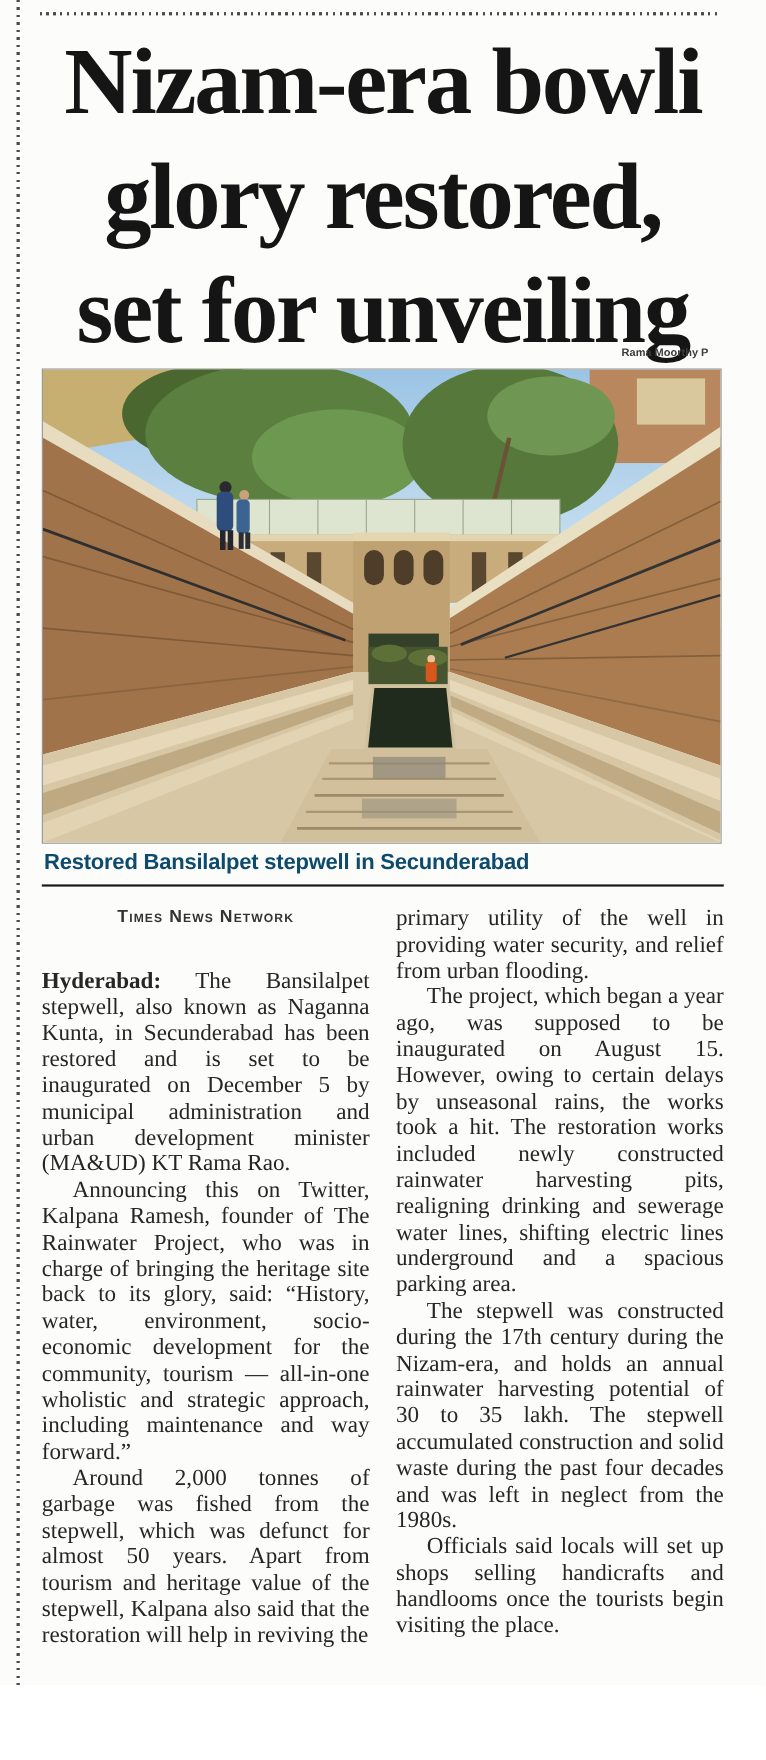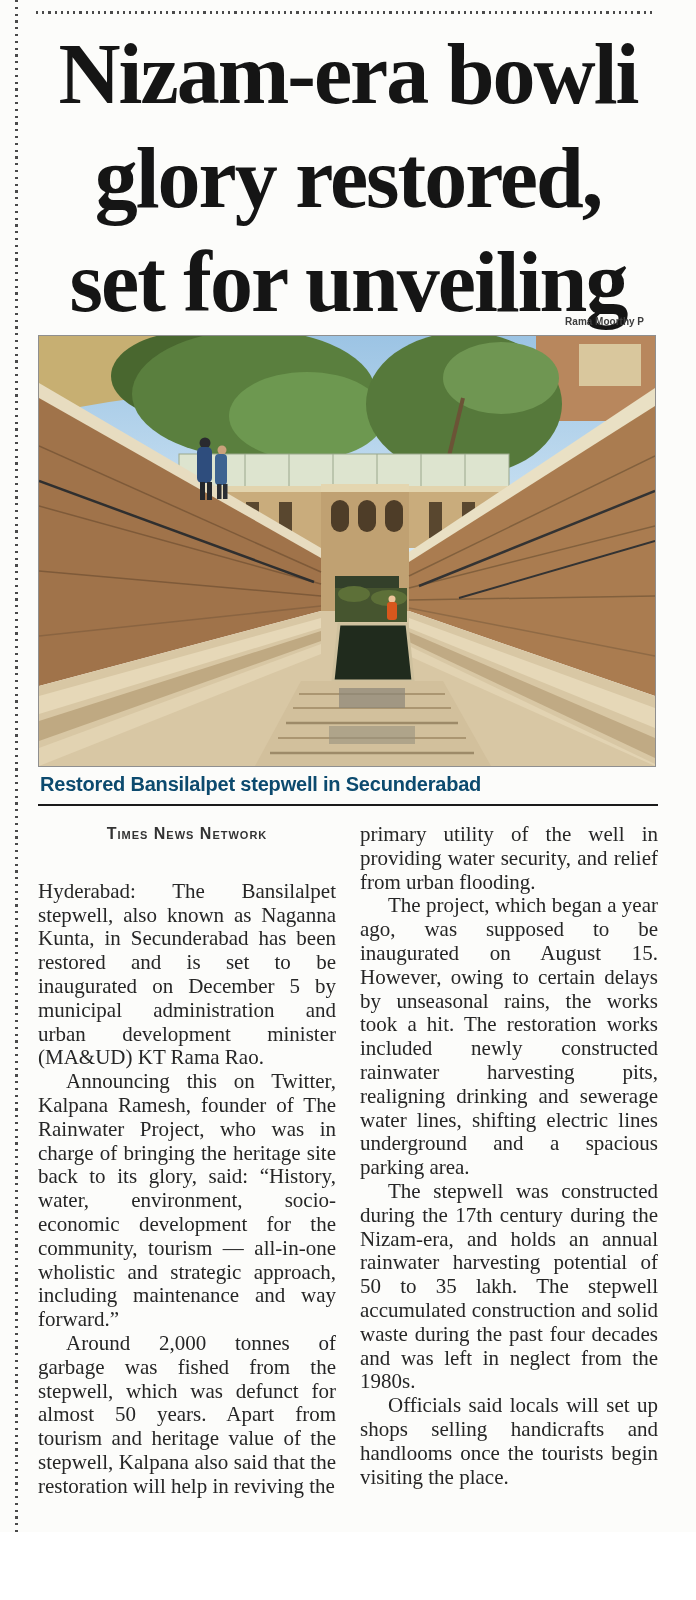--- a/index.html
+++ b/index.html
@@ -49,21 +49,21 @@
   .columns{display:flex;gap:24px;margin-top:4px;}
   .col{width:302px;text-align:justify;font-size:21px;line-height:23.8px;color:#262626;}
   .col p{margin:0;text-indent:28px;}
   .col p.flush{text-indent:0;}
   .byline{
     text-align:center;margin:12px 0 34px;
     font-family:"Liberation Sans", sans-serif;
     font-variant:small-caps;font-weight:700;font-size:16px;letter-spacing:1px;color:#333;
   }
   .col-right{padding-top:13px;}
-  .lead{font-weight:normal;}
+  .lead{font-weight:bold;}
 </style>
 </head>
 <body>
 
 <div class="page">
   <div class="rule-top"></div>
   <div class="rule-left"></div>
   <div class="rule-bottom"></div>
 
   <div class="content">
@@ -206,19 +206,19 @@
     <div class="columns">
       <div class="col col-left">
         <div class="byline">Times News Network</div>
         <p class="flush"><b class="lead">Hyderabad:</b> <span>The Bansilalpet stepwell, also known as Naganna Kunta, in Secunderabad has been restored and is set to be inaugurated on December 5 by municipal administration and urban development minister (MA&amp;UD) KT Rama Rao.</span></p>
         <p>Announcing this on Twitter, Kalpana Ramesh, founder of The Rainwater Project, who was in charge of bringing the heritage site back to its glory, said: “History, water, environment, socio-economic development for the community, tourism — all-in-one wholistic and strategic approach, including maintenance and way forward.”</p>
         <p>Around 2,000 tonnes of garbage was fished from the stepwell, which was defunct for almost 50 years. Apart from tourism and heritage value of the stepwell, Kalpana also said that the restoration will help in reviving the</p>
       </div>
       <div class="col col-right">
         <p class="flush">primary utility of the well in providing water security, and relief from urban flooding.</p>
         <p>The project, which began a year ago, was supposed to be inaugurated on August 15. However, owing to certain delays by unseasonal rains, the works took a hit. The restoration works included newly constructed rainwater harvesting pits, realigning drinking and sewerage water lines, shifting electric lines underground and a spacious parking area.</p>
-        <p>The stepwell was constructed during the 17th century during the Nizam-era, and holds an annual rainwater harvesting potential of 50 to 35 lakh. The stepwell accumulated construction and solid waste during the past four decades and was left in neglect from the 1980s.</p>
+        <p>The stepwell was constructed during the 17th century during the Nizam-era, and holds an annual rainwater harvesting potential of 30 to 35 lakh. The stepwell accumulated construction and solid waste during the past four decades and was left in neglect from the 1980s.</p>
         <p>Officials said locals will set up shops selling handicrafts and handlooms once the tourists begin visiting the place.</p>
       </div>
     </div>
 
   </div>
 </div>
 
 </body></html>

